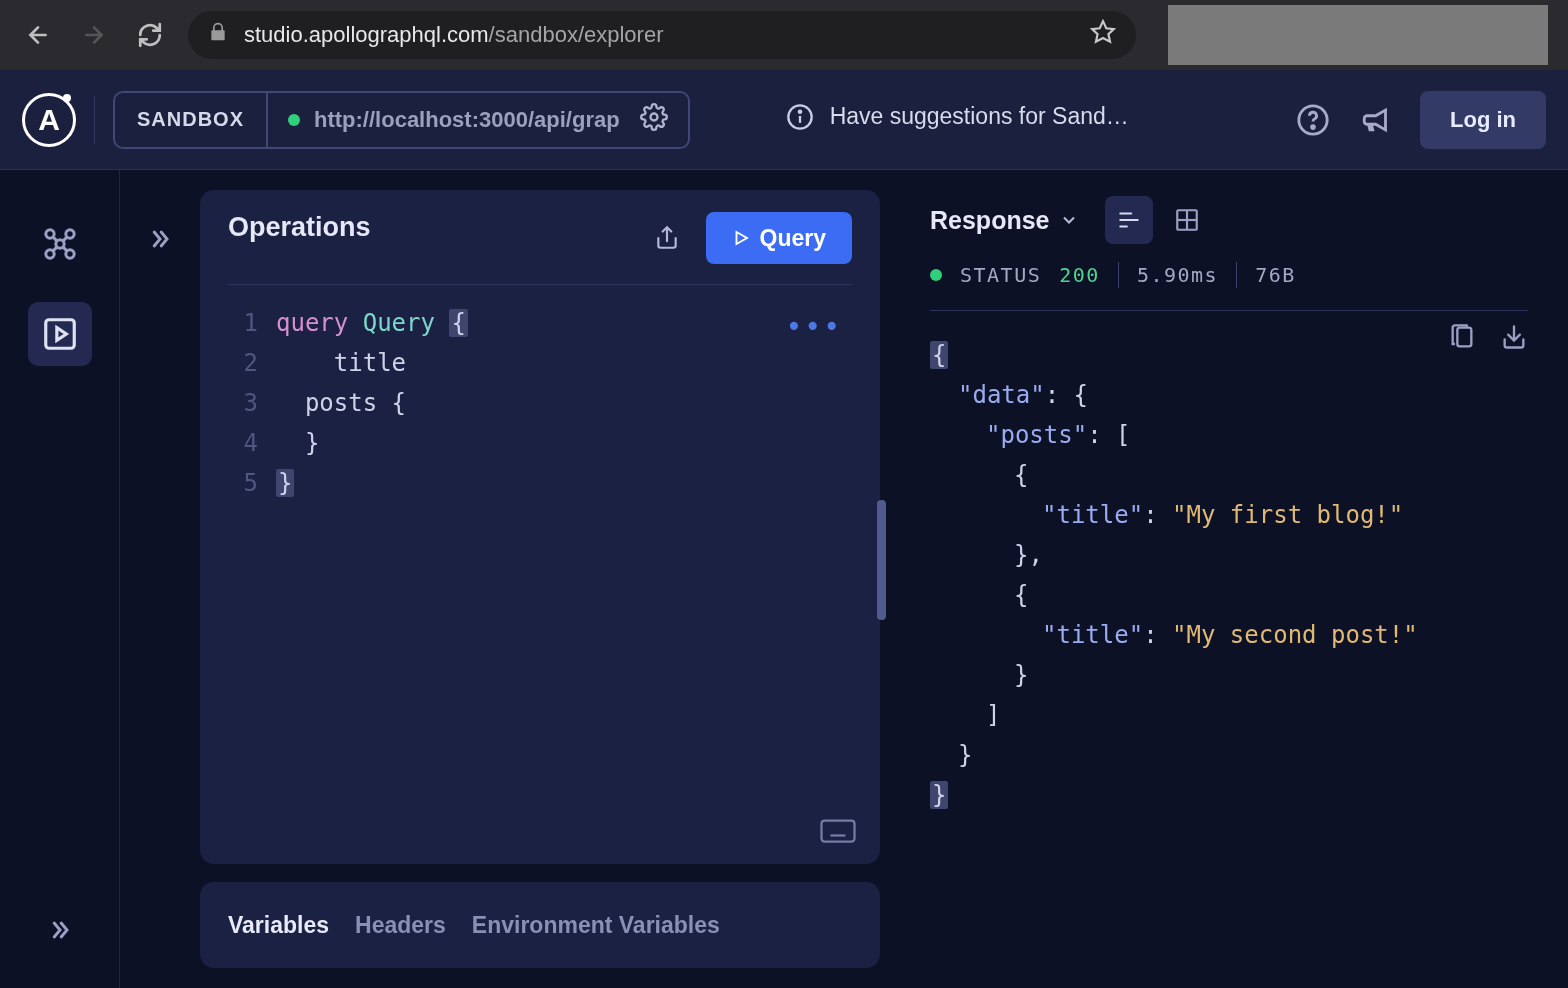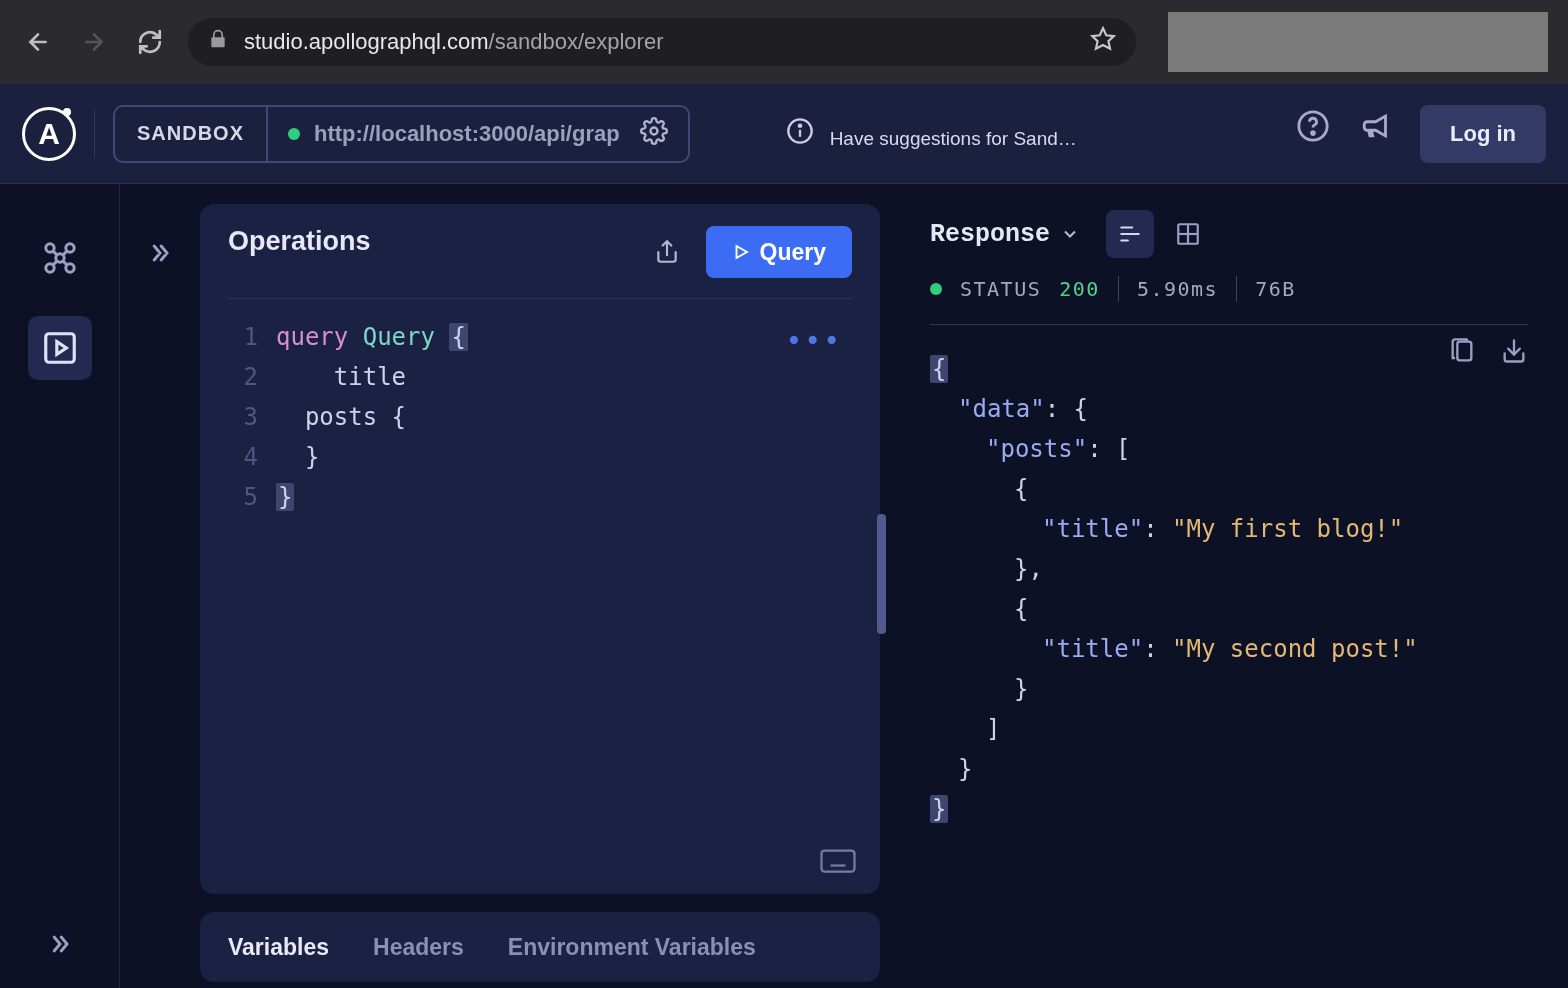--- a/index.html
+++ b/index.html
@@ -1,40 +1,40 @@
 <!DOCTYPE html>
 <html><head>
 <meta charset="utf-8">
 <style>
   * { box-sizing: border-box; margin: 0; padding: 0; }
   html, body { width: 1568px; height: 988px; font-family: -apple-system, BlinkMacSystemFont, 'Segoe UI', sans-serif; background: #0d1021; overflow: hidden; }
   
   
-  .browser-bar { height: 84px; background: #2b2b2f; display: flex; align-items: center; padding: 0 20px; gap: 20px; }
+  .browser-bar { height: 70px; background: #2b2b2f; display: flex; align-items: center; padding: 0 20px; gap: 20px; }
   .nav-btn { width: 36px; height: 36px; display: flex; align-items: center; justify-content: center; color: #bfbfbf; cursor: pointer; }
   .nav-btn.disabled { color: #555; }
   .url-bar { flex: 1; max-width: 955px; height: 48px; background: #1f1f22; border-radius: 24px; display: flex; align-items: center; padding: 0 20px; gap: 16px; color: #c8c8c8; font-size: 22px; }
   .url-domain { color: #e8e8e8; }
   .url-path { color: #a5a5a5; }
   .star-btn { margin-left: auto; }
   .gray-filler { flex: 0 0 380px; height: 60px; background: #7a7a7a; margin-left: 12px; }
 
   
   .app-header { height: 100px; background: #1a203e; display: flex; align-items: center; padding: 0 22px; gap: 18px; border-bottom: 1px solid #2a3156; }
   .logo { width: 54px; height: 54px; border-radius: 50%; border: 3px solid #fff; display: flex; align-items: center; justify-content: center; color: #fff; font-weight: 800; font-size: 30px; position: relative; }
   .logo-dot { position: absolute; top: -2px; right: 2px; width: 8px; height: 8px; background: #fff; border-radius: 50%; }
   .header-sep { width: 1px; height: 48px; background: #2f3760; }
   .sandbox-pill { height: 58px; border: 2px solid #3f4876; border-radius: 10px; display: flex; align-items: center; overflow: hidden; text-align: center; }
   .sandbox-label { padding: 0 22px; font-size: 20px; font-weight: 700; color: #d6d9e8; letter-spacing: 1px; height: 100%; display: flex; align-items: center; border-right: 2px solid #3f4876; }
   .sandbox-url { padding: 0 20px; font-size: 22px; color: #9ba0bb; display: flex; align-items: center; gap: 14px; font-weight: bold; }
   .status-dot { width: 12px; height: 12px; border-radius: 50%; background: #30cf7c; }
   .gear-icon { color: #b0b4cd; margin-left: 6px; }
   .app-header .spacer { flex: 0 0 60px; }
-  .suggestions { display: flex; align-items: flex-end; gap: 16px; color: #d8dbec; font-size: 19px; }
-  .header-right { margin-left: auto; display: flex; align-items: flex-start; gap: 22px; }
+  .suggestions { display: flex; align-items: flex-start; gap: 16px; color: #d8dbec; font-size: 23px; }
+  .header-right { margin-left: auto; display: flex; align-items: center; gap: 22px; }
   .icon-btn { width: 42px; height: 42px; display: flex; align-items: center; justify-content: center; color: #a7abc8; cursor: pointer; }
   .login-btn { height: 58px; padding: 0 30px; background: #333a66; color: #e9ecff; border-radius: 8px; font-size: 22px; font-weight: 700; display: flex; align-items: center; cursor: pointer; }
 
   
   .main { display: flex; height: 818px; background: #0d1126; }
   .left-rail { width: 120px; background: #0d1126; display: flex; flex-direction: column; align-items: center; padding-top: 42px; gap: 26px; border-right: 1px solid #1f254a; }
   .rail-item { width: 64px; height: 64px; border-radius: 10px; display: flex; align-items: center; justify-content: center; color: #9aa0c3; cursor: pointer; }
   .rail-item.active { background: #232951; }
   .rail-bottom { margin-top: auto; margin-bottom: 26px; }
 
@@ -49,29 +49,29 @@
   .run-btn { height: 52px; padding: 0 26px; background: #3c6cf3; color: #fff; border-radius: 8px; font-size: 23px; font-weight: 600; display: flex; align-items: center; gap: 10px; cursor: pointer; }
   .editor { display: flex; font-family: 'Menlo','Consolas',monospace; font-size: 24px; line-height: 40px; padding-top: 18px; position: relative; }
   .gutter { width: 48px; text-align: right; color: #4f5680; padding-right: 18px; }
   .code { color: #cfd3ea; white-space: pre; }
   .kw { color: #d68fd1; }
   .name { color: #7dd6c8; }
   .brace-hl { background: #3e456e; padding: 0 2px; border-radius: 2px; }
   .editor-dots { position: absolute; top: 22px; right: 10px; color: #4e77e6; font-size: 28px; cursor: pointer; letter-spacing: 2px; }
   .kbd-icon { position: absolute; bottom: 16px; right: 24px; color: #757ca6; }
 
-  .vars-panel { height: 70px; display: flex; align-items: center; gap: 44px; }
+  .vars-panel { height: 86px; display: flex; align-items: center; gap: 26px; }
   .tab { font-size: 23px; font-weight: 600; color: #898fb5; cursor: pointer; }
   .tab.active { color: #e8eaf8; font-weight: 700; }
 
   .scroll-handle { position: absolute; right: -6px; top: 310px; width: 9px; height: 120px; background: #515a8c; border-radius: 4px; }
 
   .response-col { flex: 1; padding: 26px 40px 20px 50px; display: flex; flex-direction: column; }
   .resp-header { display: flex; align-items: center; gap: 18px; }
-  .resp-title { font-size: 25px; font-weight: 700; color: #e6e8f6; display: flex; align-items: center; gap: 10px; cursor: pointer; font-family: Liberation Mono, monospace; }
+  .resp-title { font-size: 25px; font-weight: 700; color: #e6e8f6; display: flex; align-items: center; gap: 10px; cursor: pointer; }
   .view-toggle { display: flex; gap: 10px; margin-left: 8px; }
   .view-btn { width: 48px; height: 48px; border-radius: 8px; display: flex; align-items: center; justify-content: center; color: #a7abc8; cursor: pointer; }
   .view-btn.active { background: #232951; }
   .status-row { display: flex; align-items: center; gap: 18px; margin-top: 18px; padding-bottom: 22px; font-family: 'Menlo',monospace; font-size: 20px; color: #a3a8c4; letter-spacing: 1.5px; border-bottom: 1px solid #2c335d; }
   .status-code { color: #4fd38e; }
   .vsep { width: 1px; height: 26px; background: #3a4170; }
   .resp-body { flex: 1; padding-top: 24px; font-family: 'Menlo','Consolas',monospace; font-size: 24px; line-height: 40px; color: #cfd3ea; position: relative; }
   .json-key { color: #9aabf1; }
   .json-str { color: #e2b973; }
   .json-punc { color: #cfd3ea; }

